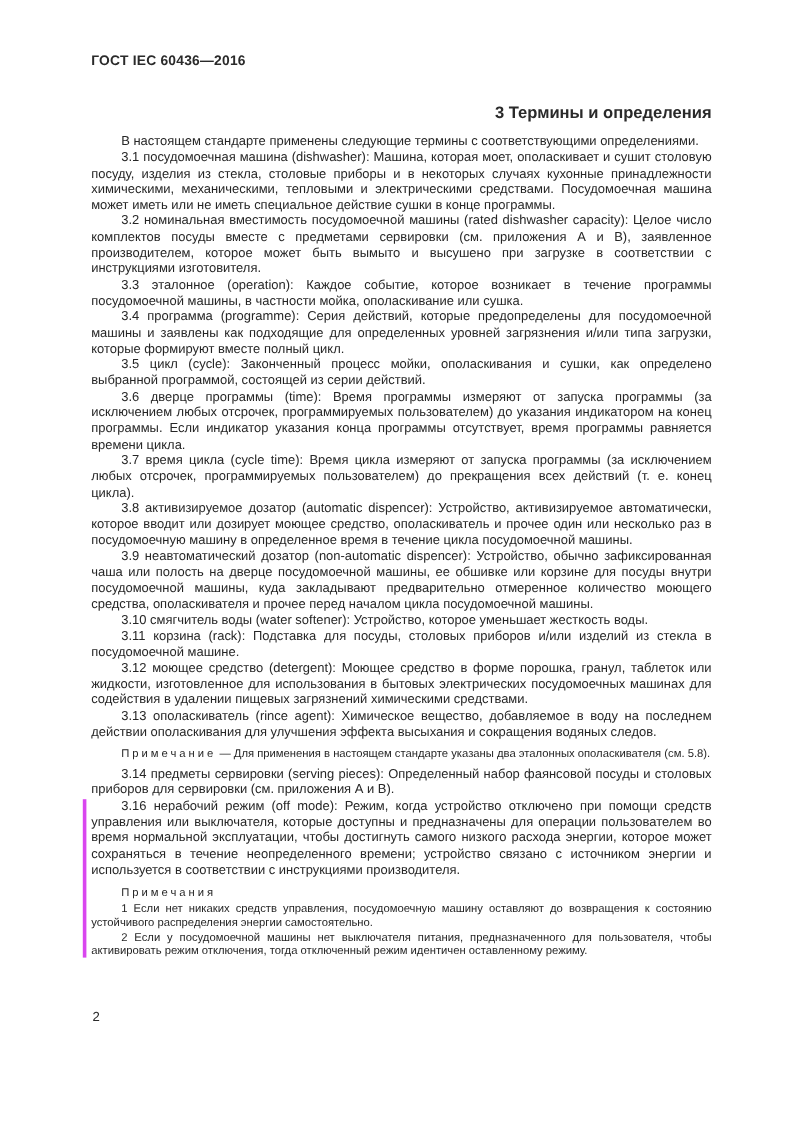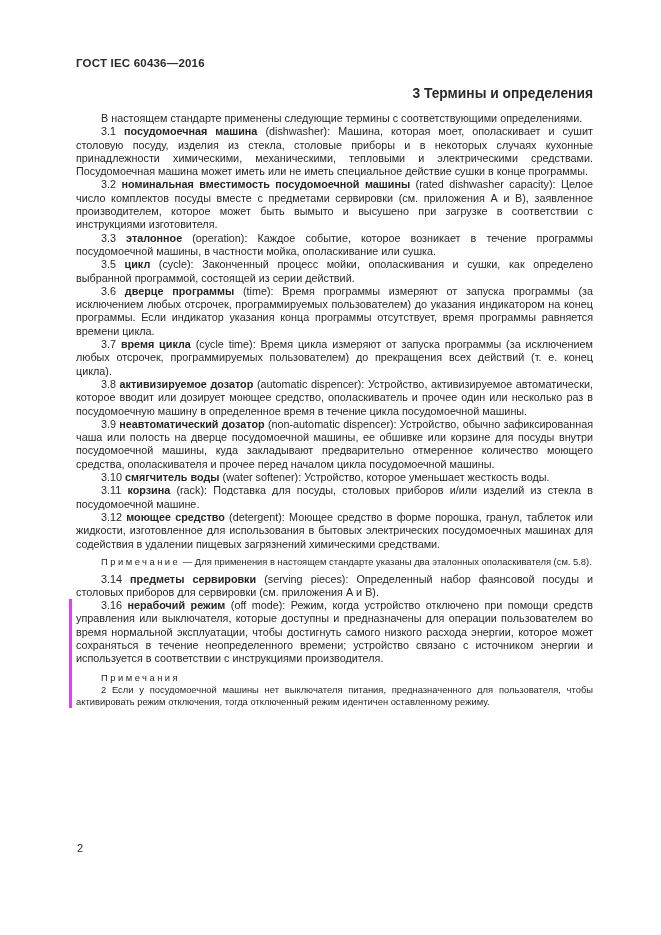--- a/index.html
+++ b/index.html
@@ -12,21 +12,21 @@
     width: 661px;
     height: 935px;
     background: #ffffff;
     font-family: "Liberation Sans", sans-serif;
     color: #262626;
     overflow: hidden;
   }
   .running-header {
     position: absolute;
     left: 76px;
-    top: 57px;
+    top: 45px;
     font-size: 11.5px;
     font-weight: bold;
     letter-spacing: 0.2px;
     color: #2a2a2a;
   }
   .content {
     position: absolute;
     left: 76px;
     top: 86px;
     width: 517px;
@@ -41,21 +41,21 @@
   }
   p.body-para, p.term {
     font-size: 10.8px;
     line-height: 13.3px;
     text-align: justify;
     text-indent: 25px;
     margin: 0;
     hyphens: auto;
     -webkit-hyphens: auto;
   }
-  p.term b { font-weight: bold; }
+  p.term b { font-weight: normal; }
   p.note {
     font-size: 9.4px;
     line-height: 11.8px;
     text-align: justify;
     text-indent: 25px;
     margin: 5px 0 5px 0;
     hyphens: auto;
     -webkit-hyphens: auto;
   }
   .note-label { letter-spacing: 2.5px; }
@@ -81,34 +81,37 @@
 <div class="page">
   <div class="running-header">ГОСТ IEC 60436—2016</div>
 
   <div class="content">
     <h2 class="section-heading">3 Термины и определения</h2>
     <p class="body-para">В настоящем стандарте применены следующие термины с соответствующими определениями.</p>
     <div id="flow">
         <p class="term"><span>3.1 </span><b>посудомоечная машина</b><span> (dishwasher): Машина, которая моет, ополаскивает и сушит столовую посуду, изделия из стекла, столовые приборы и в некоторых случаях кухонные принадлежности химическими, механическими, тепловыми и электрическими средствами. Посудомоечная машина может иметь или не иметь специальное действие сушки в конце программы.</span></p>
         <p class="term"><span>3.2 </span><b>номинальная вместимость посудомоечной машины</b><span> (rated dishwasher capacity): Целое число комплектов посуды вместе с предметами сервировки (см. приложения А и В), заявленное производителем, которое может быть вымыто и высушено при загрузке в соответствии с инструкциями изготовителя.</span></p>
         <p class="term"><span>3.3 </span><b>эталонное</b><span> (operation): Каждое событие, которое возникает в течение программы посудомоечной машины, в частности мойка, ополаскивание или сушка.</span></p>
+        <p class="term"><span>3.4 </span><b>программа</b><span> (programme): Серия действий, которые предопределены для посудомоечной машины и заявлены как подходящие для определенных уровней загрязнения и/или типа загрузки, которые формируют вместе полный цикл.</span></p>
         <p class="term"><span>3.5 </span><b>цикл</b><span> (cycle): Законченный процесс мойки, ополаскивания и сушки, как определено выбранной программой, состоящей из серии действий.</span></p>
         <p class="term"><span>3.6 </span><b>дверце программы</b><span> (time): Время программы измеряют от запуска программы (за исключением любых отсрочек, программируемых пользователем) до указания индикатором на конец программы. Если индикатор указания конца программы отсутствует, время программы равняется времени цикла.</span></p>
         <p class="term"><span>3.7 </span><b>время цикла</b><span> (cycle time): Время цикла измеряют от запуска программы (за исключением любых отсрочек, программируемых пользователем) до прекращения всех действий (т. е. конец цикла).</span></p>
         <p class="term"><span>3.8 </span><b>активизируемое дозатор</b><span> (automatic dispencer): Устройство, активизируемое автоматически, которое вводит или дозирует моющее средство, ополаскиватель и прочее один или несколько раз в посудомоечную машину в определенное время в течение цикла посудомоечной машины.</span></p>
         <p class="term"><span>3.9 </span><b>неавтоматический дозатор</b><span> (non-automatic dispencer): Устройство, обычно зафиксированная чаша или полость на дверце посудомоечной машины, ее обшивке или корзине для посуды внутри посудомоечной машины, куда закладывают предварительно отмеренное количество моющего средства, ополаскивателя и прочее перед началом цикла посудомоечной машины.</span></p>
         <p class="term"><span>3.10 </span><b>смягчитель воды</b><span> (water softener): Устройство, которое уменьшает жесткость воды.</span></p>
         <p class="term"><span>3.11 </span><b>корзина</b><span> (rack): Подставка для посуды, столовых приборов и/или изделий из стекла в посудомоечной машине.</span></p>
         <p class="term"><span>3.12 </span><b>моющее средство</b><span> (detergent): Моющее средство в форме порошка, гранул, таблеток или жидкости, изготовленное для использования в бытовых электрических посудомоечных машинах для содействия в удалении пищевых загрязнений химическими средствами.</span></p>
+        <p class="term"><span>3.13 </span><b>ополаскиватель</b><span> (rince agent): Химическое вещество, добавляемое в воду на последнем действии ополаскивания для улучшения эффекта высыхания и сокращения водяных следов.</span></p>
         <p class="note"><span class="note-label">Примечание</span> — Для применения в настоящем стандарте указаны два эталонных ополаскивателя (см. 5.8).</p>
         <p class="term"><span>3.14 </span><b>предметы сервировки</b><span> (serving pieces): Определенный набор фаянсовой посуды и столовых приборов для сервировки (см. приложения А и В).</span></p>
         <div class="changebar-group">
           <p class="term"><span>3.16 </span><b>нерабочий режим</b><span> (off mode): Режим, когда устройство отключено при помощи средств управления или выключателя, которые доступны и предназначены для операции пользователем во время нормальной эксплуатации, чтобы достигнуть самого низкого расхода энергии, которое может сохраняться в течение неопределенного времени; устройство связано с источником энергии и используется в соответствии с инструкциями производителя.</span></p>
           <div class="notes-block">
             <p class="note notes-label"><span class="note-label">Примечания</span></p>
+            <p class="note">1 Если нет никаких средств управления, посудомоечную машину оставляют до возвращения к состоянию устойчивого распределения энергии самостоятельно.</p>
             <p class="note">2 Если у посудомоечной машины нет выключателя питания, предназначенного для пользователя, чтобы активировать режим отключения, тогда отключенный режим идентичен оставленному режиму.</p>
           </div>
         </div>
       </div>
   </div>
 
   <div class="page-number">2</div>
 </div>
 
 </body></html>

